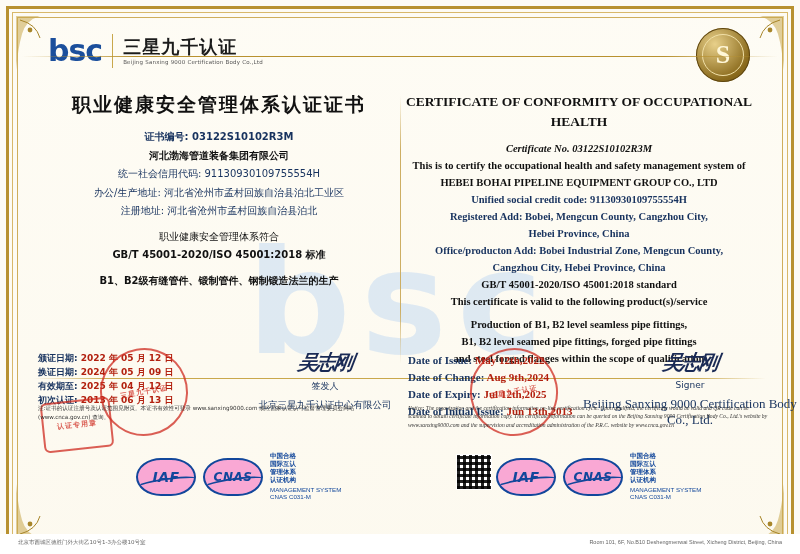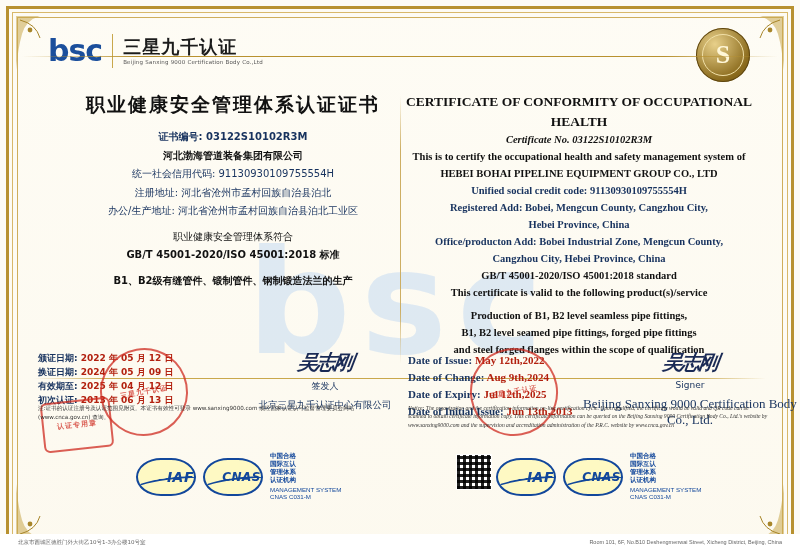--- a/index.html
+++ b/index.html
@@ -160,21 +160,21 @@
     left: 26px;
     right: 26px;
     top: 92px;
     height: 280px;
   }
   .col {
     position: absolute;
     top: 0;
     width: 374px;
   }
-  .col.left  { left: 20px; text-align: center; }
+  .col.left  { left: 6px; text-align: center; }
   .col.right { right: 8px; text-align: center; }
   .divider-v {
     position: absolute;
     left: 50%;
     top: 4px;
     width: 1px;
     height: 268px;
     background: linear-gradient(180deg, rgba(184,145,47,0), #cdae63 20%, #cdae63 80%, rgba(184,145,47,0));
   }
 
@@ -195,20 +195,21 @@
   }
   .cn-line.bold { font-weight: bold; }
   .cn-line.dark { color: #111; }
   .cn-space { height: 7px; }
 
   .en-title {
     font-size: 13.5px;
     font-weight: bold;
     color: #111;
     line-height: 1.45;
+    margin-bottom: 9px;
   }
   .en-line {
     font-size: 10.5px;
     color: #17325e;
     line-height: 1.62;
   }
   .en-line.bold { font-weight: bold; }
   .en-line.dark { color: #111; font-weight: bold; }
   .en-line.italic { font-style: italic; }
   .en-space { height: 6px; }
@@ -333,24 +334,24 @@
     gap: 7px;
   }
   .acc-group.left  { left: 110px; }
   .acc-group.right { left: 470px; }
   .iaf-logo, .cnas-logo {
     position: relative;
     width: 56px;
     height: 34px;
     border: 2px solid #12479b;
     border-radius: 50%/60%;
-    background: #fef9c3;
+    background: #f9a8d4;
     display: flex;
     align-items: center;
-    justify-content: flex-end;
+    justify-content: center;
     overflow: hidden;
   }
   .iaf-logo .txt, .cnas-logo .txt {
     font-family: "DejaVu Sans", sans-serif;
     font-size: 14px;
     font-weight: bold;
     color: #12479b;
     letter-spacing: 0.5px;
     font-style: italic;
     z-index: 2;
@@ -481,26 +482,26 @@
       <div class="cn-line bold">
         <span>证书编号:</span>
         <span>03122S10102R3M</span>
       </div>
       <div class="cn-line bold dark">河北渤海管道装备集团有限公司</div>
       <div class="cn-line">
         <span>统一社会信用代码:</span>
         <span>91130930109755554H</span>
       </div>
       <div class="cn-line">
+        <span>办公/生产地址:</span>
+        <span>河北省沧州市孟村回族自治县泊北工业区</span>
+      </div>
+      <div class="cn-line">
         <span>注册地址:</span>
         <span>河北省沧州市孟村回族自治县泊北</span>
-      </div>
-      <div class="cn-line">
-        <span>办公/生产地址:</span>
-        <span>河北省沧州市孟村回族自治县泊北工业区</span>
       </div>
       <div class="cn-space"></div>
       <div class="cn-line dark">职业健康安全管理体系符合</div>
       <div class="cn-line bold dark">GB/T 45001-2020/ISO 45001:2018 标准</div>
       <div class="cn-space"></div>
       <div class="cn-line bold dark">B1、B2级有缝管件、锻制管件、钢制锻造法兰的生产</div>
     </div>
 
     <div class="col right">
       <div class="en-title">

